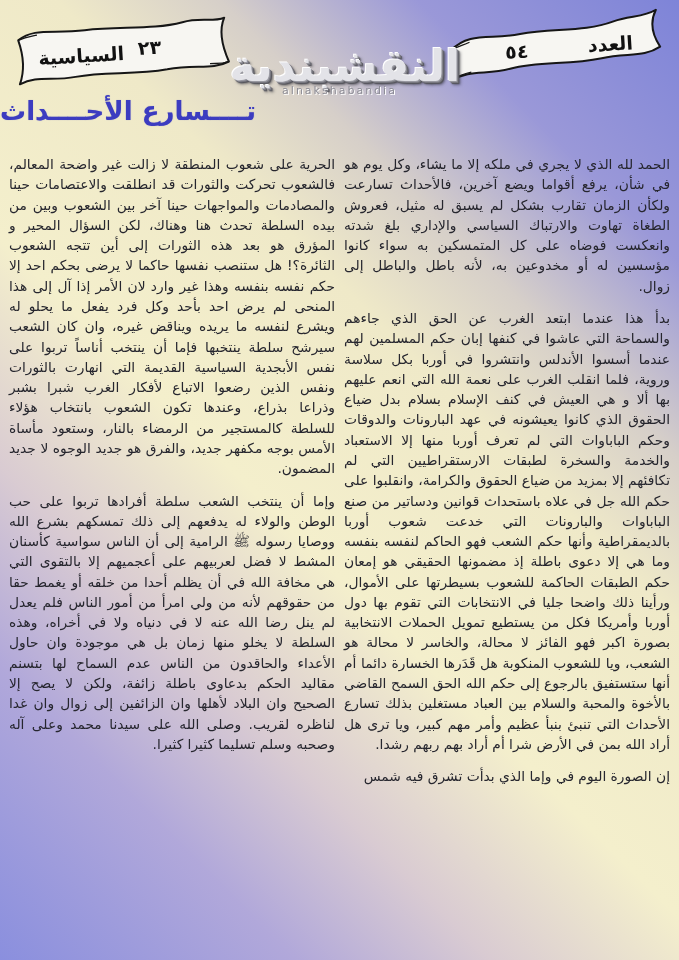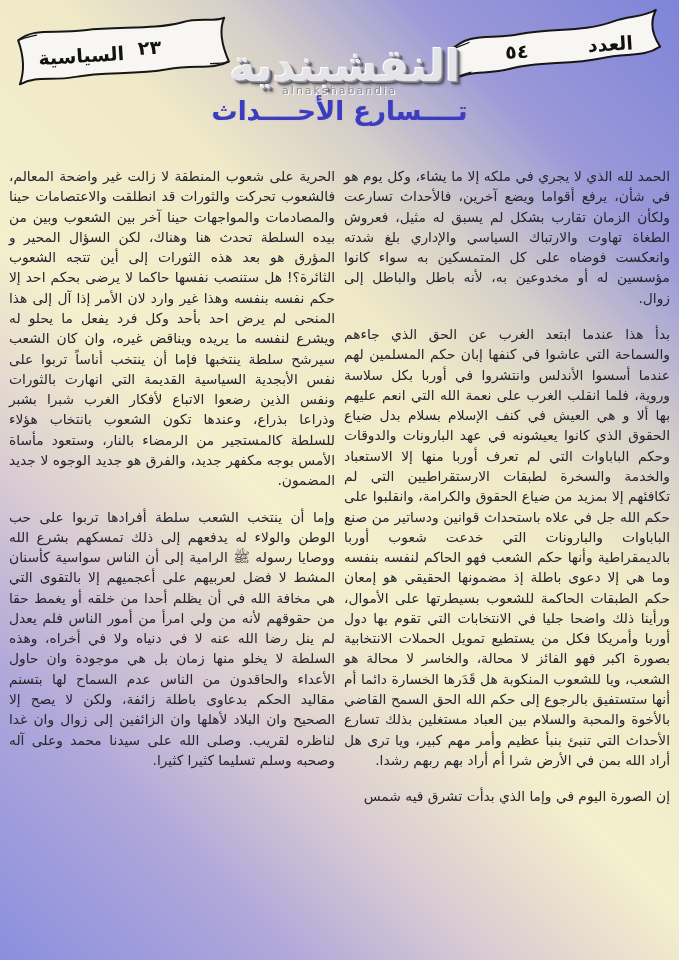--- a/index.html
+++ b/index.html
@@ -40,38 +40,38 @@
     letter-spacing:-1px;
     margin-top:40px;
   }
   .logo-en{
     display:block;margin-top:-6px;font-size:11px;letter-spacing:2px;
     color:#8d8d96;text-shadow:1px 1px 0 #fff;
   }
   
   .title{
     margin:0;height:44px;padding-top:2px;
-    text-align:center;font-size:26px;font-weight:bold;
+    text-align:left;font-size:26px;font-weight:bold;
     color:#3c3cc0;direction:rtl;
     text-shadow:0 0 1px rgba(60,60,192,.4);
   }
   .byline{
     position:absolute;left:24px;top:110px;
     color:#c53030;font-size:13.5px;font-weight:bold;direction:rtl;
   }
   
   .columns{
     display:flex;gap:9px;padding:0 9px;margin-top:10px;
     direction:rtl;
   }
   .col{
     flex:1;direction:rtl;text-align:justify;
     font-size:13.8px;line-height:1.47;color:#26262e;
   }
-  .col p{margin:16px 0 12px 0;}
+  .col p{margin:4px 0 12px 0;}
 </style>
 </head>
 <body>
 
 <div class="page">
 
   <div class="header">
 
     <div class="ribbon ribbon-issue">
       <div class="ribbon-inner">

